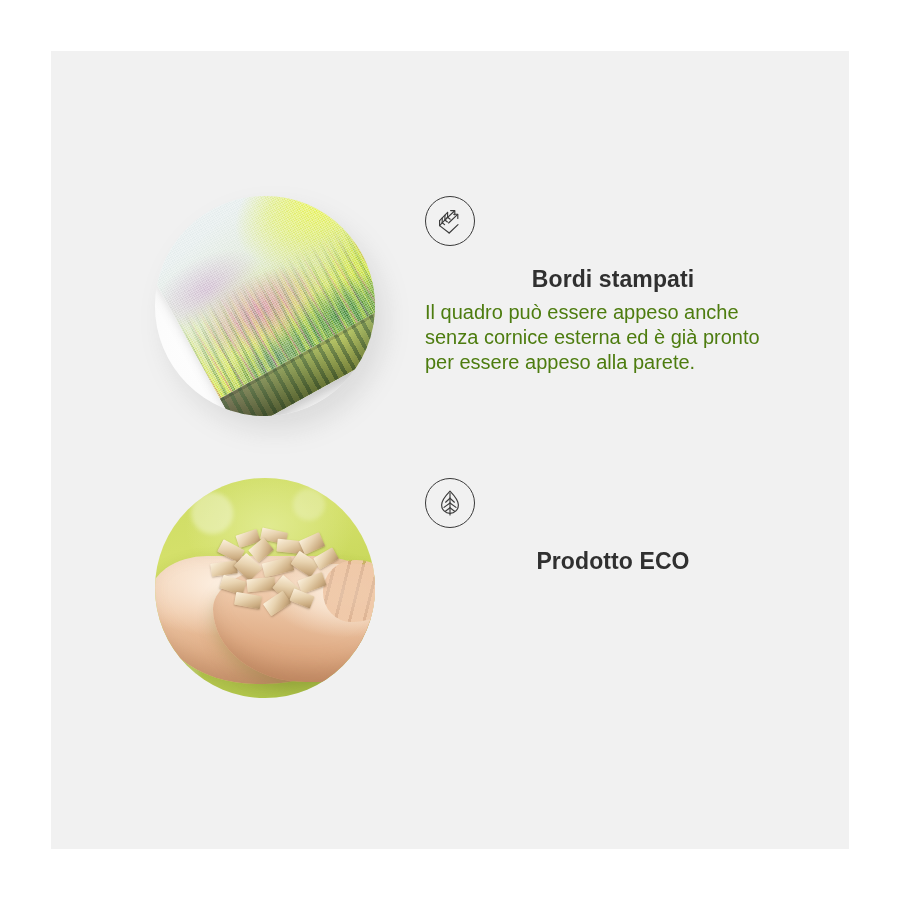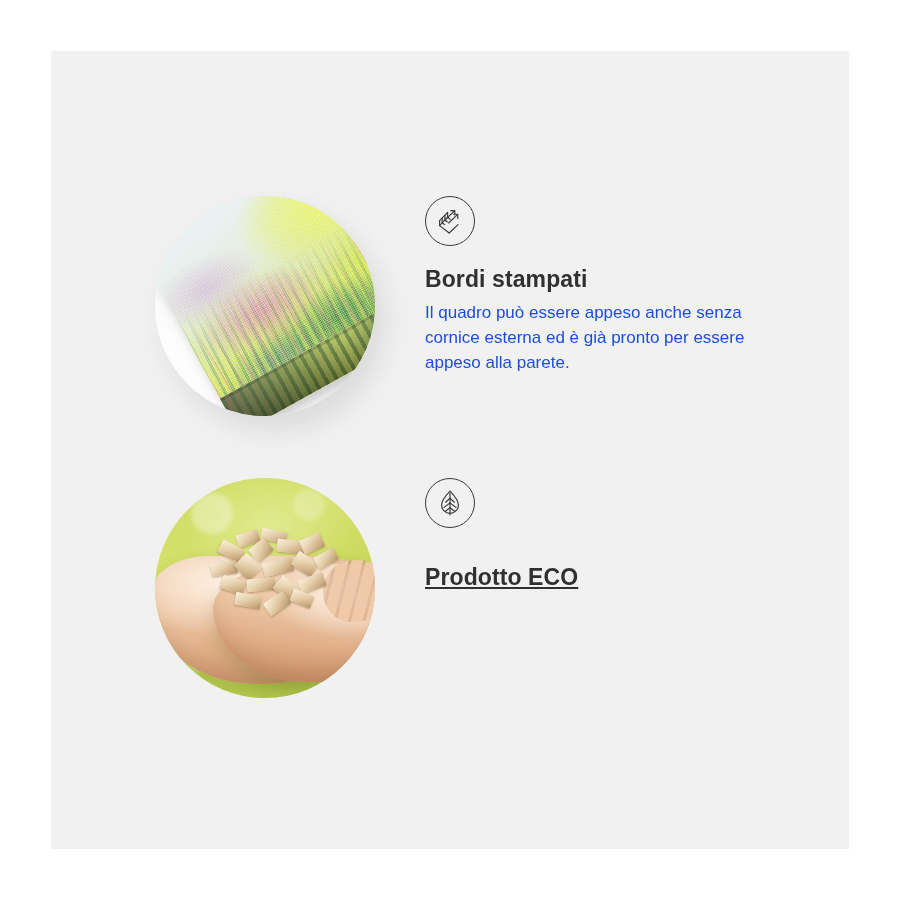--- a/index.html
+++ b/index.html
@@ -233,30 +233,31 @@
   }
   .icon-badge svg { display: block; }
 
   .feature-title {
     margin: 0;
     padding: 0;
     font-size: 23px;
     font-weight: 600;
     color: #303030;
     letter-spacing: .1px;
+    text-align: center;
   }
   .feature.one .feature-title { margin-top: 20px; }
-  .feature.two .feature-title { margin-top: 36px; text-decoration: underline; }
+  .feature.two .feature-title { margin-top: 20px; }
 
   .feature-desc {
     margin: 7px 0 0 0;
     padding: 0;
-    font-size: 17px;
+    font-size: 20px;
     line-height: 25px;
-    color: #1d4ed8;
+    color: #4d7c0f;
     font-weight: 400;
     max-width: 368px;
   }
 </style>
 </head>
 <body>
 
 <div class="page">
   <div class="panel">
 

